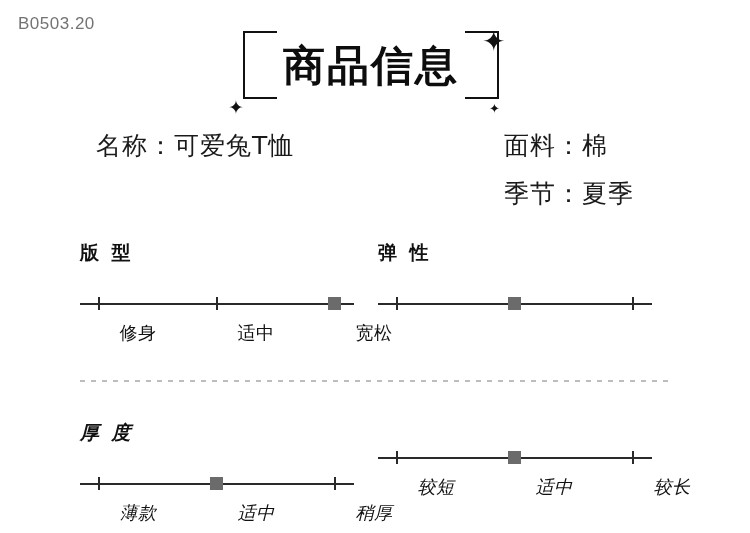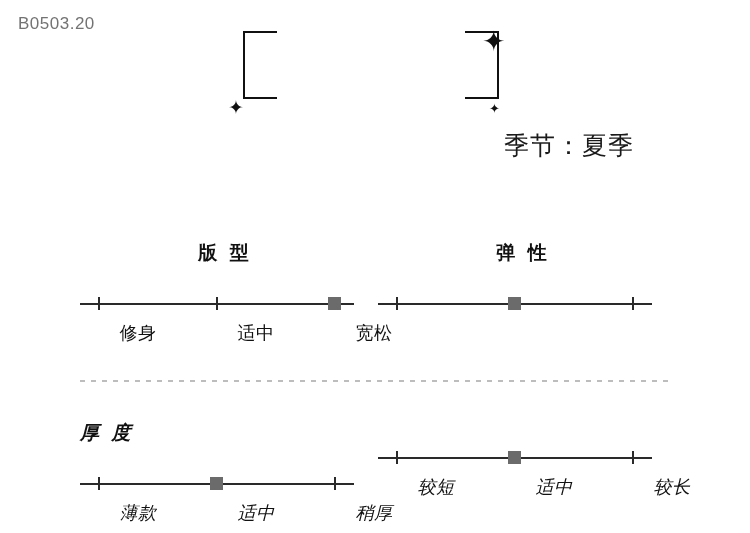--- a/index.html
+++ b/index.html
@@ -116,21 +116,21 @@
     left: 0;
     top: 240px;
     width: 750px;
   }
   .spec {
     position: absolute;
     width: 290px;
   }
   .spec.c0 { left: 80px; }
   .spec.c1 { left: 378px; }
-  .spec.r0 { top: 0px; text-align: center; }
+  .spec.r0 { top: 0px; }
   .spec.r1 { top: 180px; font-style: italic; }
 
   .spec-title {
     font-size: 19px;
     font-weight: bold;
     letter-spacing: 3px;
     color: #111;
     margin-bottom: 0;
   }
   .scale {
@@ -209,26 +209,35 @@
 
   <div class="title-block">
     <div class="title-frame">
       <span class="br l-v"></span>
       <span class="br l-t"></span>
       <span class="br l-b"></span>
       <span class="br r-v"></span>
       <span class="br r-t"></span>
       <span class="br r-b"></span>
     </div>
+    <div class="title-text">商品信息</div>
     <span class="sparkle s1">✦</span>
     <span class="sparkle s2">✦</span>
     <span class="sparkle s3">✦</span>
   </div>
 
   <div class="info">
+    <div class="info-row">
+      <div class="info-left">
+        <span>名称：</span><span>可爱兔T恤</span>
+      </div>
+      <div class="info-right">
+        <span>面料：</span><span>棉</span>
+      </div>
+    </div>
     <div class="info-row">
       <div class="info-right">
         <span>季节：</span><span>夏季</span>
       </div>
     </div>
   </div>
 
   <div class="specs">
 
     <div class="spec c0 r0">

